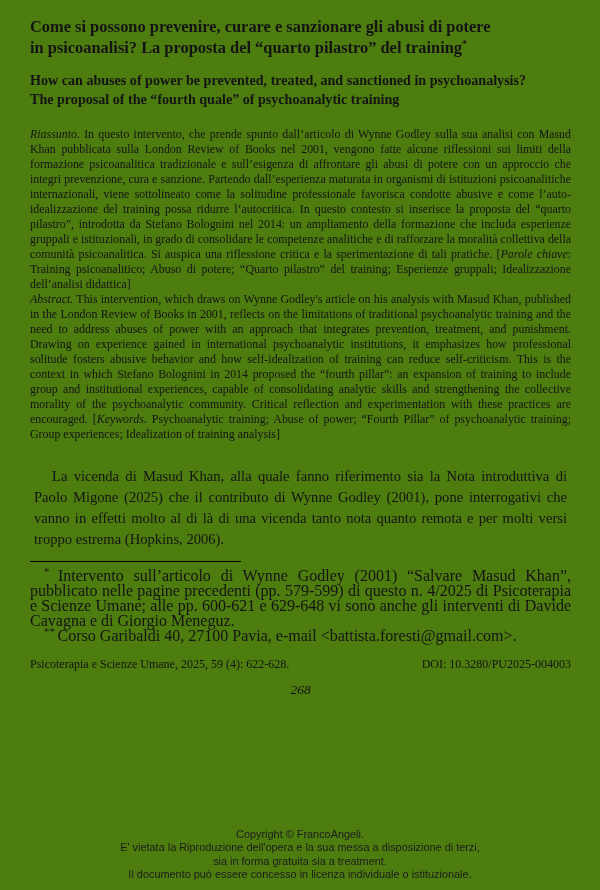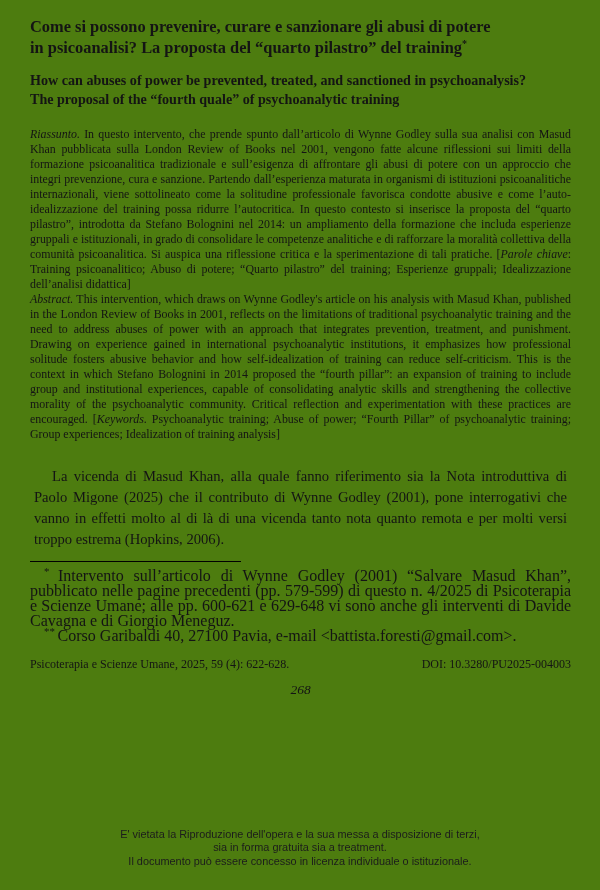--- a/index.html
+++ b/index.html
@@ -84,18 +84,19 @@
   <div class="journal-info">
     <div class="journal-row">
       <span><span class="seg-italic">Psicoterapia e Scienze Umane</span><span class="seg-normal">, 2025, 59 (4): 622-628.</span></span>
       <span>DOI: 10.3280/PU2025-004003</span>
     </div>
   </div>
 
   <div class="page-number">268</div>
 
   <div class="copyright">
+    <div>Copyright © FrancoAngeli.</div>
     <div>E' vietata la Riproduzione dell'opera e la sua messa a disposizione di terzi,</div>
     <div>sia in forma gratuita sia a treatment.</div>
     <div>Il documento può essere concesso in licenza individuale o istituzionale.</div>
   </div>
 
 </div>
 
 </body></html>

